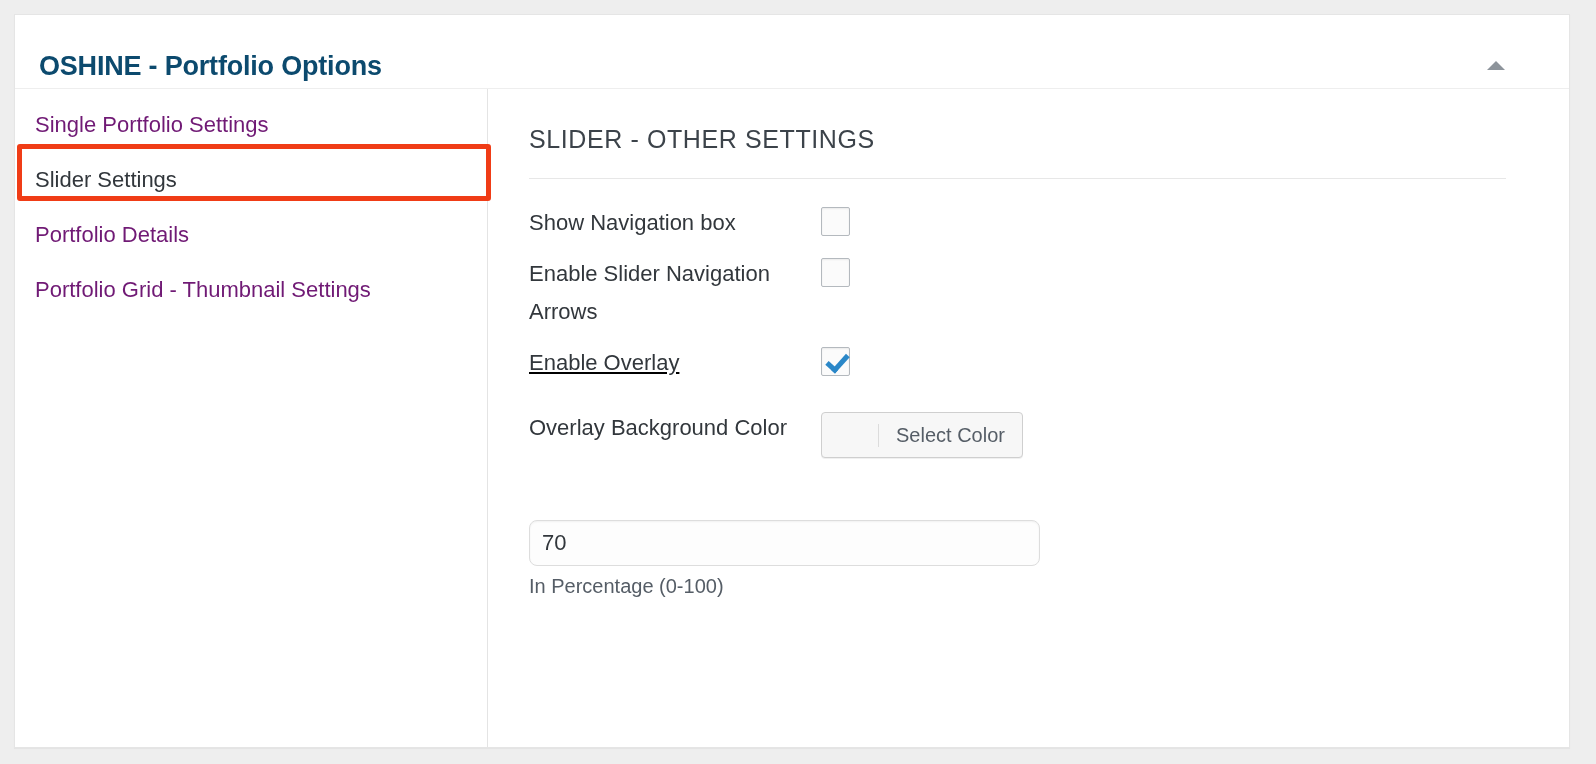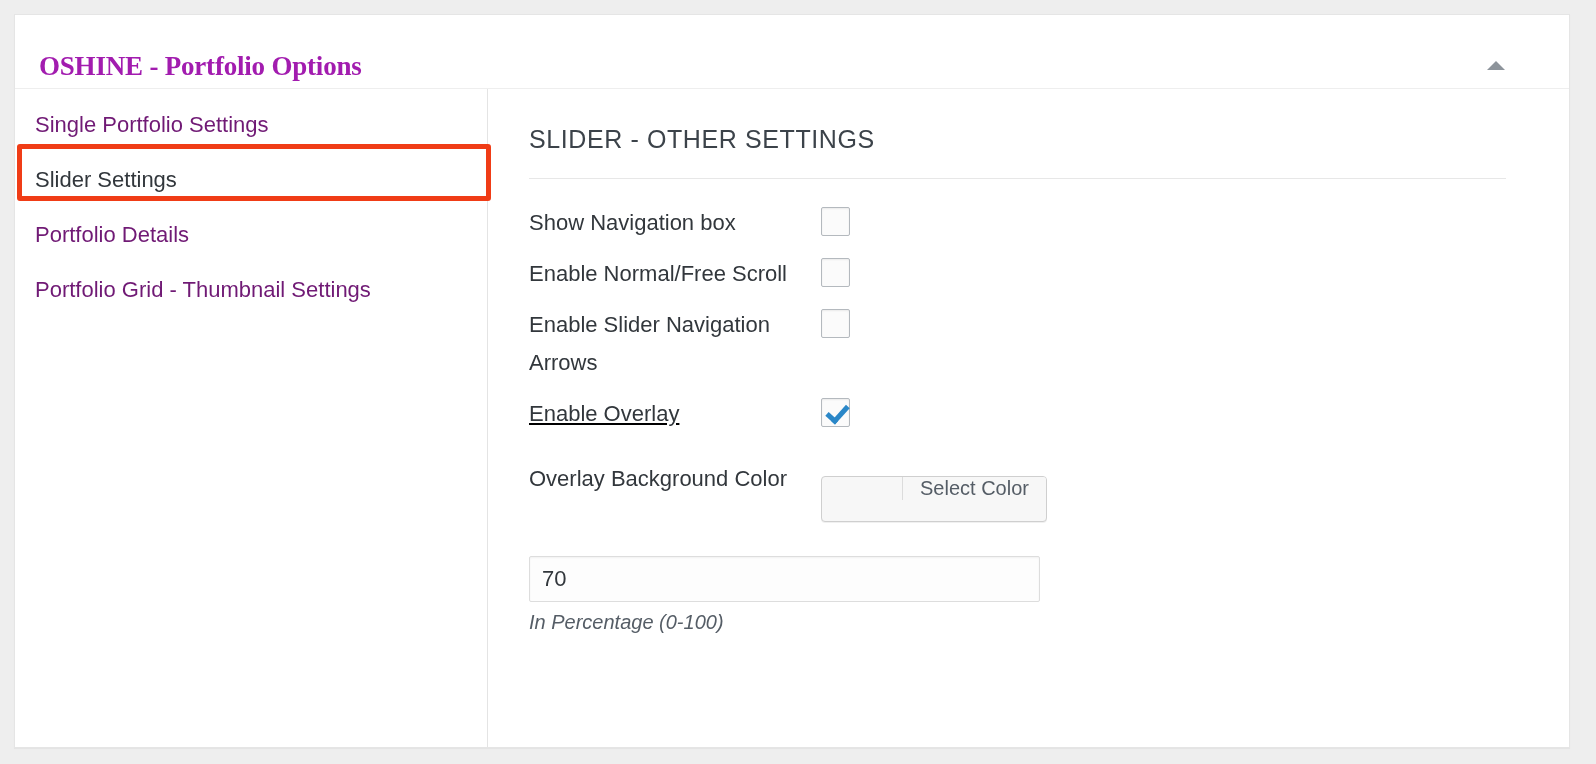--- a/index.html
+++ b/index.html
@@ -34,24 +34,23 @@
     height: 74px;
     border-bottom: 1px solid #eeeeee;
     box-sizing: border-box;
   }
   .metabox-title {
     position: absolute;
     left: 24px;
     top: 36px;
     font-size: 27px;
     font-weight: 600;
-    color: #a21caf;
+    color: #0c4a6e;
     letter-spacing: -0.2px;
     white-space: nowrap;
-    font-family: Liberation Serif, serif;
   }
   .collapse-toggle {
     position: absolute;
     right: 62px;
     top: 42px;
     width: 22px;
     height: 14px;
     cursor: pointer;
     background: transparent;
     border: 0;
@@ -171,29 +170,28 @@
     width: 8px;
     height: 17px;
     border: solid #2a87c8;
     border-width: 0 5px 5px 0;
     transform: rotate(42deg);
   }
 
   
   .color-button {
     display: inline-flex;
-    align-items: flex-start;
+    align-items: center;
     height: 44px;
     border: 1px solid #cfcfcf;
     border-radius: 4px;
     overflow: hidden;
     background: #f7f7f7;
     cursor: pointer;
     box-shadow: 0 1px 0 rgba(0,0,0,0.06);
-    gap: 24px;
   }
   .color-swatch {
     width: 56px;
     background: #000000;
   }
   .color-button-label {
     display: flex;
     align-items: center;
     padding: 0 17px;
     font-size: 20px;
@@ -206,27 +204,27 @@
   .text-input {
     width: 511px;
     height: 46px;
     font-size: 22px;
     color: #32373c;
     padding: 0 12px;
     border: 1px solid #dddddd;
     background: #fdfdfd;
     box-shadow: inset 0 1px 2px rgba(0,0,0,0.05);
     box-sizing: border-box;
-    border-radius: 2px;
+    border-radius: 8px;
     font-family: "Liberation Sans", sans-serif;
     outline: none;
+    margin-top: 28px;
   }
   .field-help {
     font-size: 20px;
-    font-style: italic;
     color: #555d66;
     margin-top: 9px;
   }
 
   .row-gap-lg { margin-bottom: 22px; text-decoration: underline; }
   .row-gap-xl { margin-bottom: 26px; }
 </style>
 </head>
 <body>
 
@@ -254,26 +252,20 @@
       <h2 class="section-heading">SLIDER - OTHER SETTINGS</h2>
       <div class="section-rule"></div>
 
       <div class="field-row">
         <div class="field-label">Show Navigation box</div>
         <div class="field-control">
           <input type="checkbox" class="cb" style="">
         </div>
       </div>
 
-      <div class="field-row">
-        <div class="field-label">Enable Normal/Free Scroll</div>
-        <div class="field-control">
-          <input type="checkbox" class="cb" style="">
-        </div>
-      </div>
 
       <div class="field-row">
         <div class="field-label">Enable Slider Navigation Arrows</div>
         <div class="field-control">
           <input type="checkbox" class="cb" style="">
         </div>
       </div>
 
       <div class="field-row row-gap-lg">
         <div class="field-label">Enable Overlay</div>

